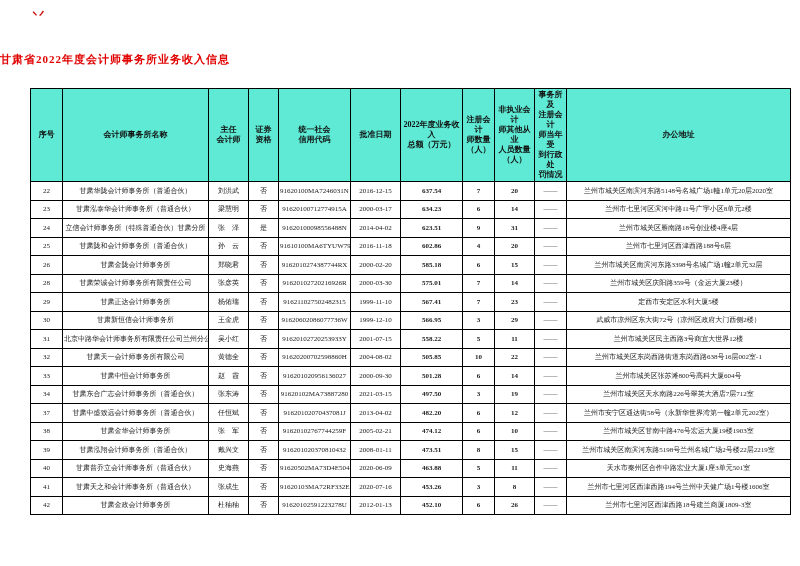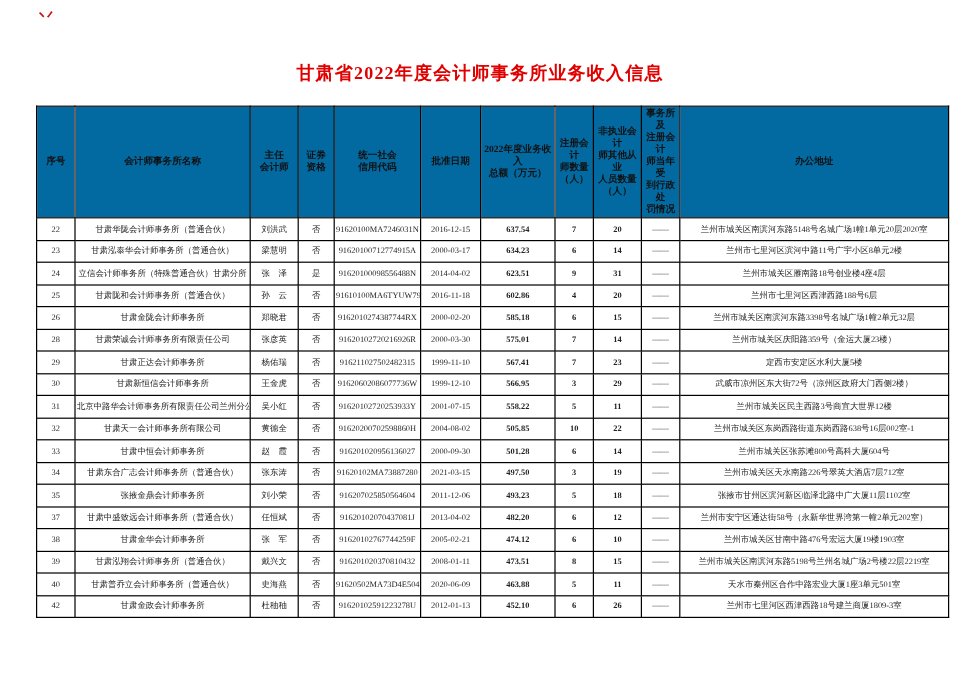--- a/index.html
+++ b/index.html
@@ -7,35 +7,35 @@
     width:800px;height:566px;position:relative;overflow:hidden;
     font-family:"Liberation Sans","DejaVu Sans",sans-serif;
     color:#111;
   }
   .corner-mark{
     position:absolute;left:33px;top:8px;width:13px;height:13px;
     color:#cc1111;font-size:11px;line-height:13px;font-weight:bold;
   }
   .page-title{
     position:absolute;top:52px;left:0;width:100%;
-    text-align:center;font-size:15px;font-weight:bold;color:#e00000;
+    font-size:11px;font-weight:bold;color:#e00000;
     letter-spacing:1px;
     font-family:"Liberation Serif","DejaVu Serif",serif;
   }
   .table-wrap{position:absolute;left:30px;top:88px;}
   table.firms{
     border-collapse:collapse;table-layout:fixed;width:760px;
     font-family:"Liberation Serif","DejaVu Serif",serif;
   }
   table.firms th,table.firms td{
     border:1px solid #000;overflow:hidden;
     text-align:center;vertical-align:middle;
   }
   table.firms th{
-    background:#0369a1;color:#111;font-weight:bold;
+    background:#5eead4;color:#111;font-weight:bold;
     font-size:8px;line-height:1.25;padding:1px 0;height:38px;
     white-space:pre-line;
   }
   table.firms td{
     background:#ffffff;font-size:7px;line-height:1.15;height:17.5px;
     padding:0 1px;color:#222;white-space:nowrap;
   }
   
   col.c0{width:32px}  col.c1{width:146px} col.c2{width:40px}
   col.c3{width:30px}  col.c4{width:72px}  col.c5{width:50px}
@@ -256,33 +256,20 @@
           <td class="c3 k-securities">否</td>
           <td class="c4 k-credit_code">91620102MA73887280</td>
           <td class="c5 k-approval_date">2021-03-15</td>
           <td class="c6 k-income">497.50</td>
           <td class="c7 k-cpa_count">3</td>
           <td class="c8 k-staff_count">19</td>
           <td class="c9 k-penalty">——</td>
           <td class="c10 k-address">兰州市城关区天水南路226号翠英大酒店7层712室</td>
         </tr>
         <tr>
-          <td class="c0 k-no">35</td>
-          <td class="c1 k-name">张掖金鼎会计师事务所</td>
-          <td class="c2 k-chief">刘小荣</td>
-          <td class="c3 k-securities">否</td>
-          <td class="c4 k-credit_code">916207025850564604</td>
-          <td class="c5 k-approval_date">2011-12-06</td>
-          <td class="c6 k-income">493.23</td>
-          <td class="c7 k-cpa_count">5</td>
-          <td class="c8 k-staff_count">18</td>
-          <td class="c9 k-penalty">——</td>
-          <td class="c10 k-address">张掖市甘州区滨河新区临泽北路中广大厦11层1102室</td>
-        </tr>
-        <tr>
           <td class="c0 k-no">37</td>
           <td class="c1 k-name">甘肃中盛致远会计师事务所（普通合伙）</td>
           <td class="c2 k-chief">任恒斌</td>
           <td class="c3 k-securities">否</td>
           <td class="c4 k-credit_code">91620102070437081J</td>
           <td class="c5 k-approval_date">2013-04-02</td>
           <td class="c6 k-income">482.20</td>
           <td class="c7 k-cpa_count">6</td>
           <td class="c8 k-staff_count">12</td>
           <td class="c9 k-penalty">——</td>
@@ -321,20 +308,33 @@
           <td class="c3 k-securities">否</td>
           <td class="c4 k-credit_code">91620502MA73D4E504</td>
           <td class="c5 k-approval_date">2020-06-09</td>
           <td class="c6 k-income">463.88</td>
           <td class="c7 k-cpa_count">5</td>
           <td class="c8 k-staff_count">11</td>
           <td class="c9 k-penalty">——</td>
           <td class="c10 k-address">天水市秦州区合作中路宏业大厦1座3单元501室</td>
         </tr>
         <tr>
+          <td class="c0 k-no">41</td>
+          <td class="c1 k-name">甘肃天之和会计师事务所（普通合伙）</td>
+          <td class="c2 k-chief">张成生</td>
+          <td class="c3 k-securities">否</td>
+          <td class="c4 k-credit_code">91620103MA72RF332E</td>
+          <td class="c5 k-approval_date">2020-07-16</td>
+          <td class="c6 k-income">453.26</td>
+          <td class="c7 k-cpa_count">3</td>
+          <td class="c8 k-staff_count">8</td>
+          <td class="c9 k-penalty">——</td>
+          <td class="c10 k-address">兰州市七里河区西津西路194号兰州中天健广场1号楼1606室</td>
+        </tr>
+        <tr>
           <td class="c0 k-no">42</td>
           <td class="c1 k-name">甘肃金政会计师事务所</td>
           <td class="c2 k-chief">杜秞秞</td>
           <td class="c3 k-securities">否</td>
           <td class="c4 k-credit_code">91620102591223278U</td>
           <td class="c5 k-approval_date">2012-01-13</td>
           <td class="c6 k-income">452.10</td>
           <td class="c7 k-cpa_count">6</td>
           <td class="c8 k-staff_count">26</td>
           <td class="c9 k-penalty">——</td>

